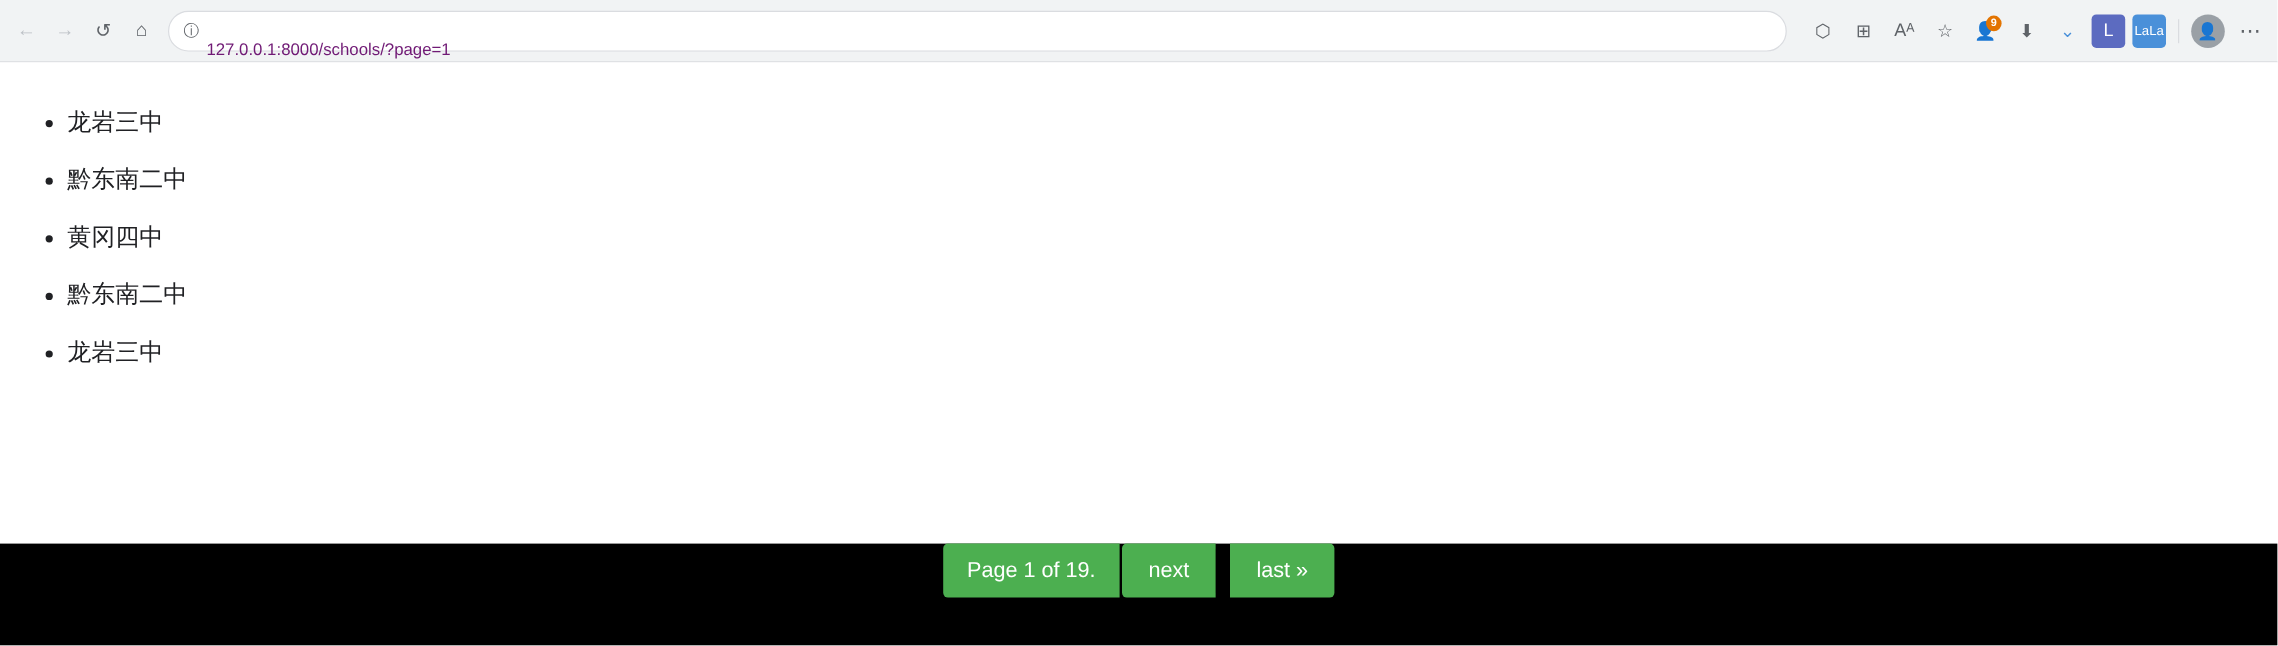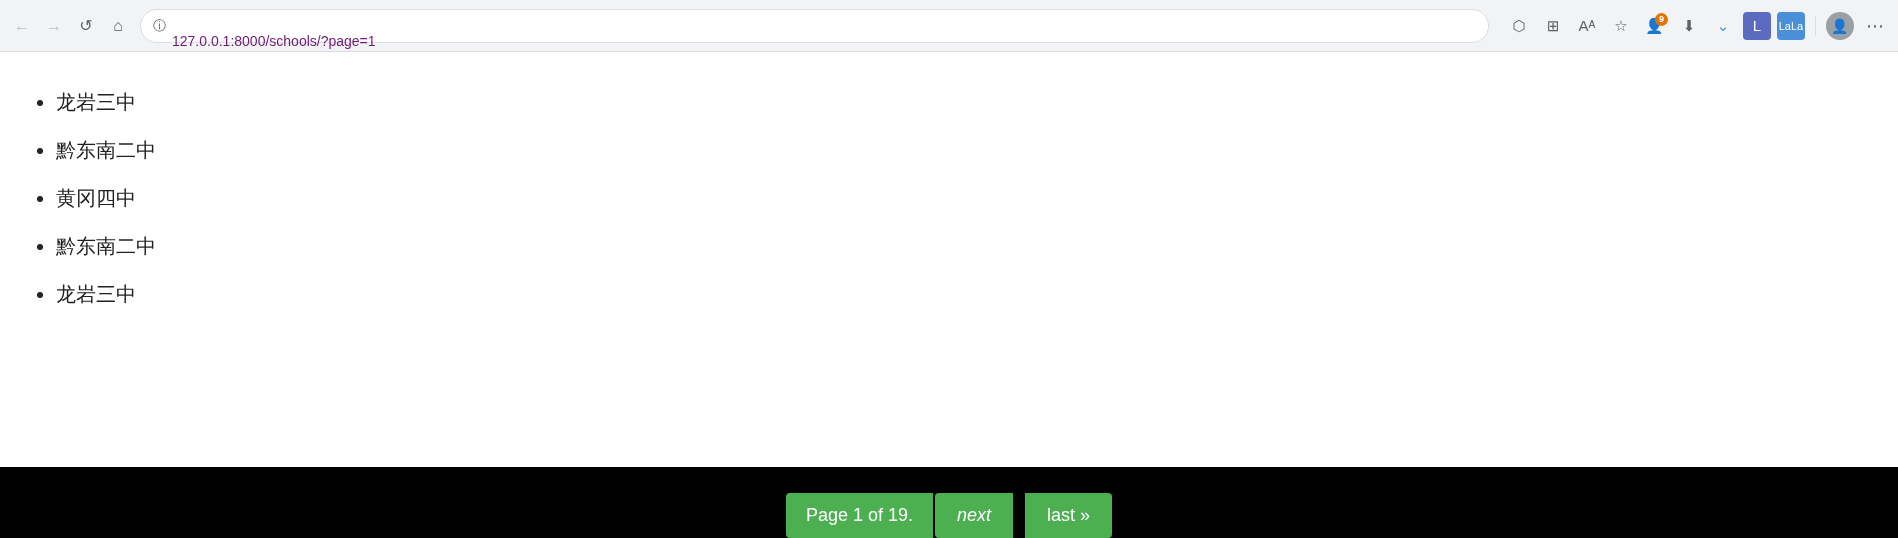--- a/index.html
+++ b/index.html
@@ -112,23 +112,23 @@
       font-size: 20px;
       color: #202124;
       margin-bottom: 18px;
       line-height: 1.4;
       margin-top: 20px;
     }
 
     
     .pagination-bar {
       background: #000;
-      height: 71px;
-      display: flex;
-      align-items: flex-end;
+      height: 85px;
+      display: flex;
+      align-items: flex-start;
       justify-content: center;
       gap: 0;
       flex-shrink: 0;
     }
     .page-info-btn {
       background: #4caf50;
       color: #fff;
       border: none;
       padding: 12px 20px;
       font-size: 18px;
@@ -140,21 +140,20 @@
     .pagination-next-btn {
       background: #4caf50;
       color: #fff;
       border: none;
       padding: 12px 22px;
       font-size: 18px;
       cursor: pointer;
       border-radius: 0;
       margin-left: 2px;
       border-radius: 4px 0 0 4px;
-      font-style: italic;
     }
     .pagination-last-btn {
       background: #4caf50;
       color: #fff;
       border: none;
       padding: 12px 22px;
       font-size: 18px;
       cursor: pointer;
       border-radius: 0 4px 4px 0;
       margin-left: 12px;

